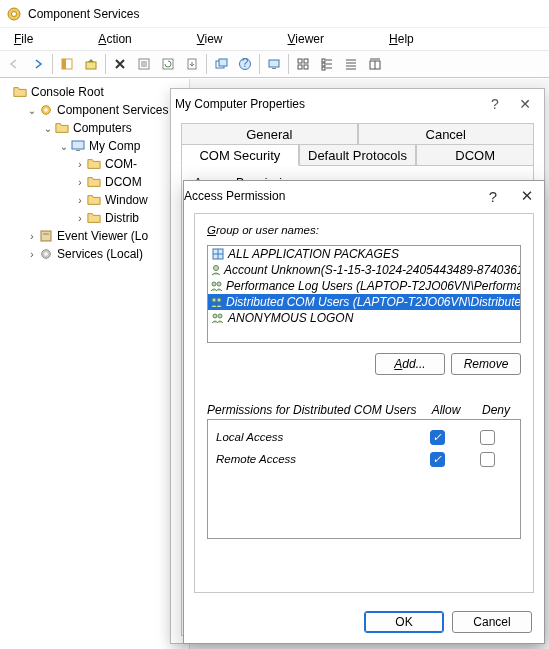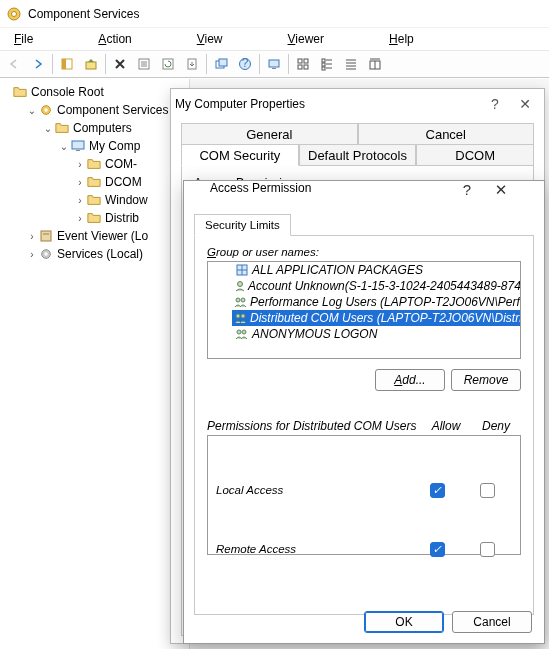--- a/index.html
+++ b/index.html
@@ -32,38 +32,38 @@
 .tab { flex: 1; height: 22px; display: flex; align-items: center; justify-content: center; border: 1px solid #c8c8c8; background: #f4f4f4; font-size: 13px; }
 .tab.sel { background: #fff; border-bottom-color: #fff; position: relative; z-index: 2; }
 .tabrow.row2 { margin-top: -1px; }
 .tabbody { border: 1px solid #c8c8c8; border-top: none; margin: 0 10px 10px; height: 470px; background: #fff; padding: 10px 12px; position: relative; }
 .dlg1foot { position: absolute; right: 12px; bottom: 8px; display: flex; gap: 6px; }
 .winbtn { min-width: 70px; height: 22px; border: 1px solid #888; background: #fdfdfd; border-radius: 3px; display: flex; align-items: center; justify-content: center; }
 .winbtn.primary { border-color: #1e6fd6; box-shadow: 0 0 0 1px #1e6fd6 inset; }
 
 
 .dlg2 { position: absolute; left: 183px; top: 180px; width: 362px; height: 464px; background: #fff; border: 1px solid #9a9a9a; box-shadow: 0 6px 20px rgba(0,0,0,.25); }
-.dlg2 .dtitle { display: flex; align-items: flex-start; height: 30px; padding: 0 26px; }
+.dlg2 .dtitle { display: flex; align-items: center; height: 30px; padding: 0 0; }
 .dlg2 .dtitle .sp { flex: 1; }
 .dlg2 .dtitle .wbtn { width: 34px; text-align: center; color: #333; font-size: 15px; }
 .innertab { margin: 2px 10px 0; }
 .itabhdr { display: flex; }
 .itab { height: 22px; padding: 0 10px; border: 1px solid #c8c8c8; background: #fff; display: flex; align-items: center; font-size: 11.5px; border-bottom-color: #fff; position: relative; top: 1px; z-index: 2; }
 .itabbody { border: 1px solid #c8c8c8; padding: 10px 12px 12px; height: 380px; position: relative; font-style: italic; }
 .lbl { font-size: 11.5px; }
-.listbox { margin-top: 3px; border: 1px solid #9a9a9a; height: 98px; overflow: hidden; background: #fff; padding-left: 24px; }
+.listbox { margin-top: 9px; border: 1px solid #9a9a9a; height: 98px; overflow: hidden; background: #fff; }
 .lrow { display: flex; align-items: center; height: 16px; padding: 0 2px; white-space: nowrap; font-size: 11.5px; }
 .lrow.sel { background: #1e6fd6; color: #fff; }
 .licon { width: 16px; height: 14px; display: inline-flex; align-items: center; justify-content: center; margin-right: 2px; }
 .btnrow { display: flex; justify-content: flex-end; gap: 6px; margin-top: 10px; }
 .permlbl { margin-top: 28px; display: flex; font-size: 11.5px; }
 .permlbl .h1 { flex: 1; }
 .permlbl .h2, .permlbl .h3 { width: 50px; text-align: center; }
 .permbox { border: 1px solid #9a9a9a; margin-top: 2px; height: 120px; padding: 6px 8px; }
-.prow { display: flex; align-items: center; height: 22px; margin-top: 37px; }
+.prow { display: flex; align-items: center; height: 22px; }
 .prow .pn { flex: 1; font-size: 11.5px; }
 .prow .pc { width: 50px; display: flex; justify-content: center; }
 .chk { width: 15px; height: 15px; border: 1px solid #888; border-radius: 3px; display: flex; align-items: center; justify-content: center; background: #fff; }
 .chk.on { background: #1e6fd6; border-color: #1e6fd6; color: #fff; font-size: 11px; }
 .dlg2foot { position: absolute; right: 12px; bottom: 10px; display: flex; gap: 8px; }
 .underline-first::first-letter { text-decoration: underline; }
 </style>
 </head>
 <body>
 
@@ -322,23 +322,20 @@
 </div>
 
 <div class="dlg2">
   <div class="dtitle">
     <span>Access Permission</span>
     <span class="sp"></span>
     <span class="wbtn">?</span>
     <span class="wbtn">✕</span>
   </div>
   <div class="innertab">
-    <div class="itabhdr">
-      <div class="itab">Security Limits</div>
-    </div>
     <div class="itabbody">
       <div class="lbl underline-first">Group or user names:</div>
       <div class="listbox">
         <div class="lrow">
           <span class="licon">
               <svg width="12" height="12">
                 <rect x="1" y="1" width="10" height="10" fill="#d8e8f8" stroke="#3a7abd"></rect>
                 <line x1="1" y1="6" x2="11" y2="6" stroke="#3a7abd"></line>
                 <line x1="6" y1="1" x2="6" y2="11" stroke="#3a7abd"></line>
               </svg>

